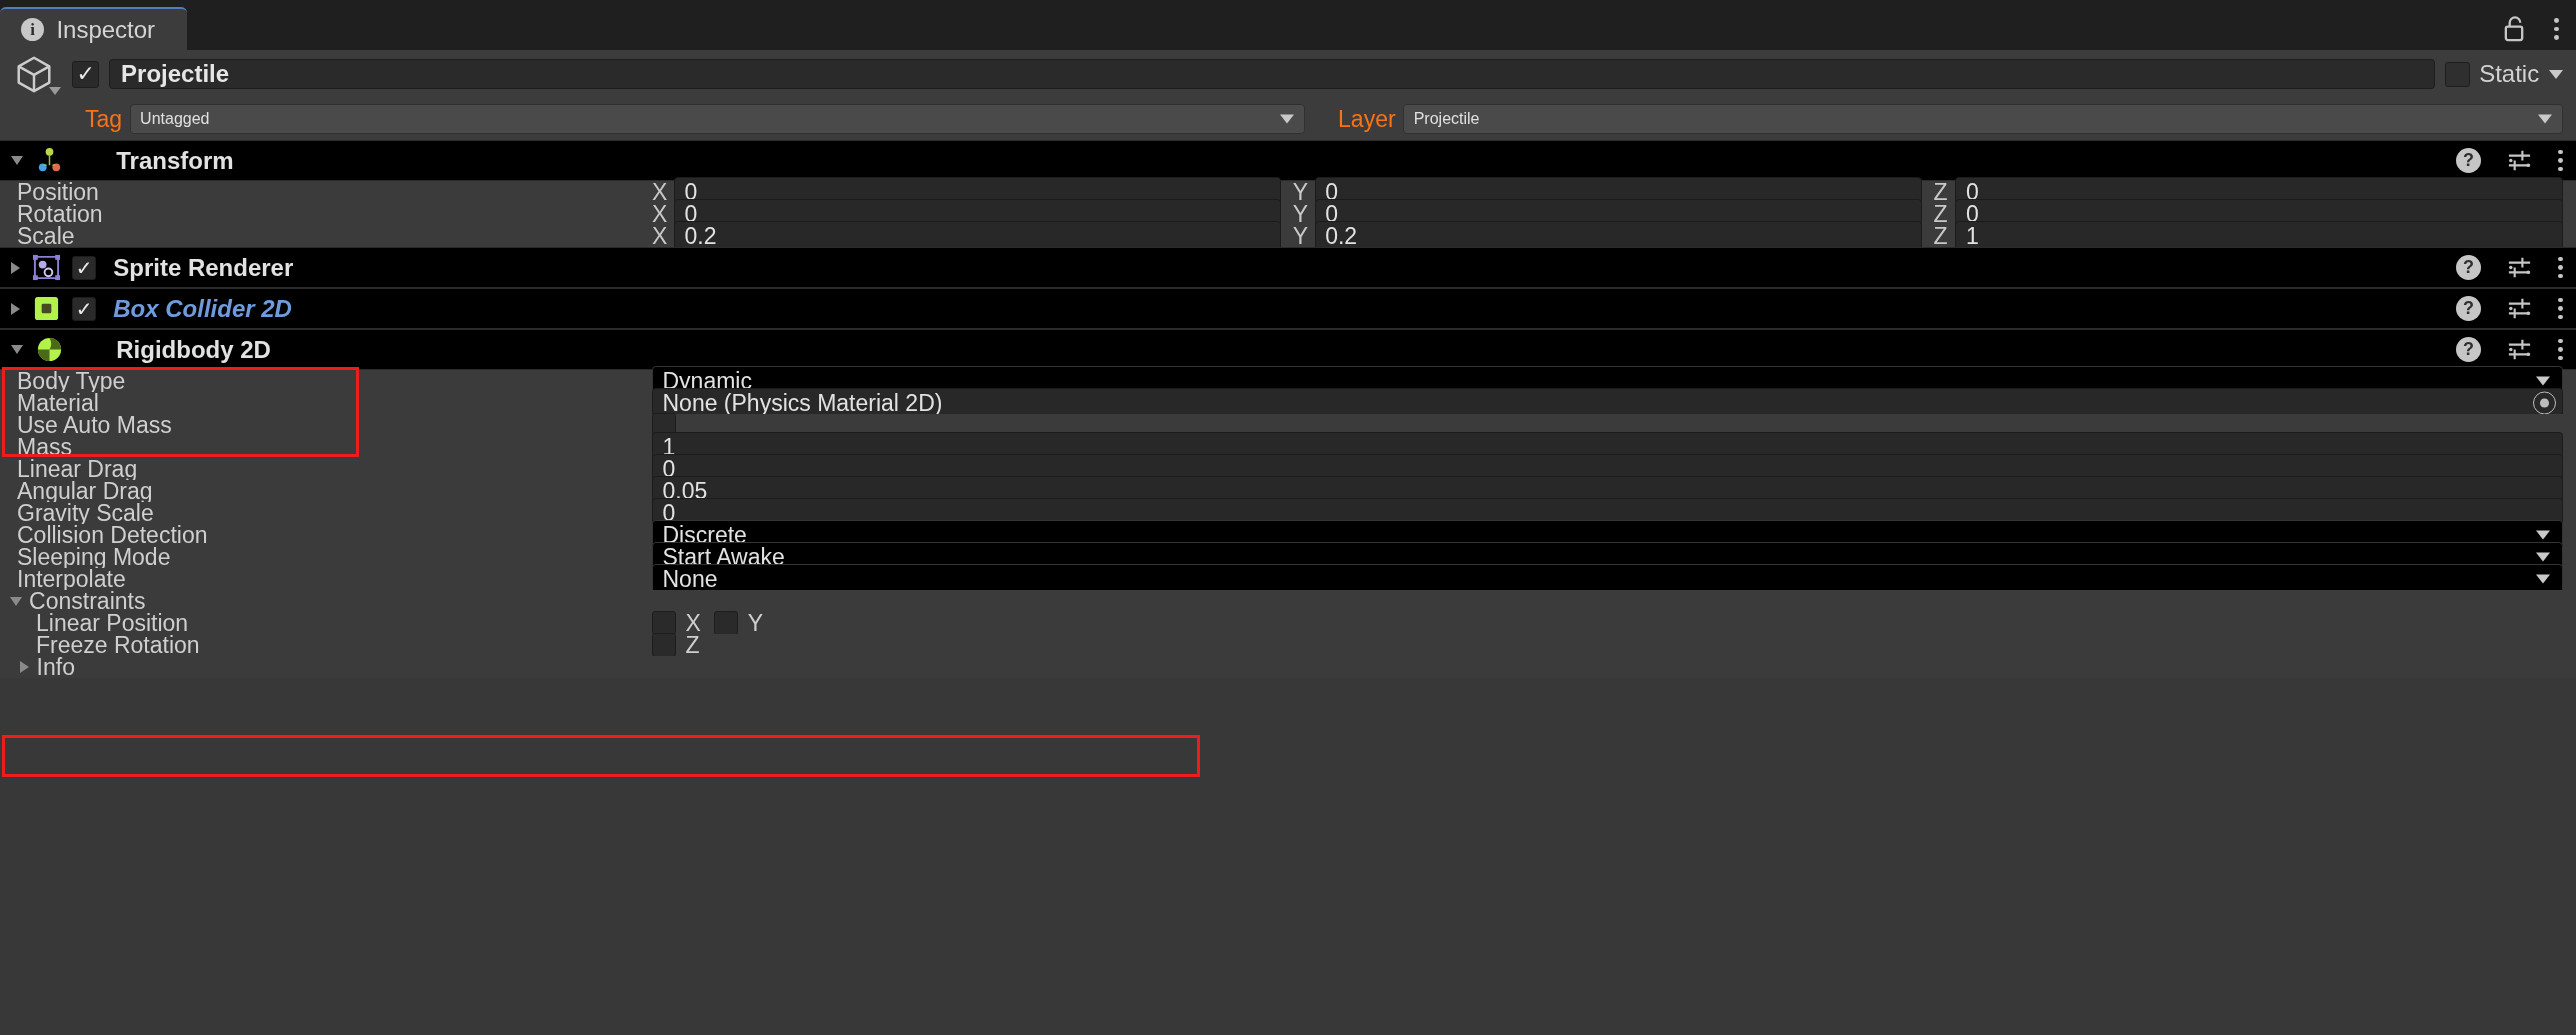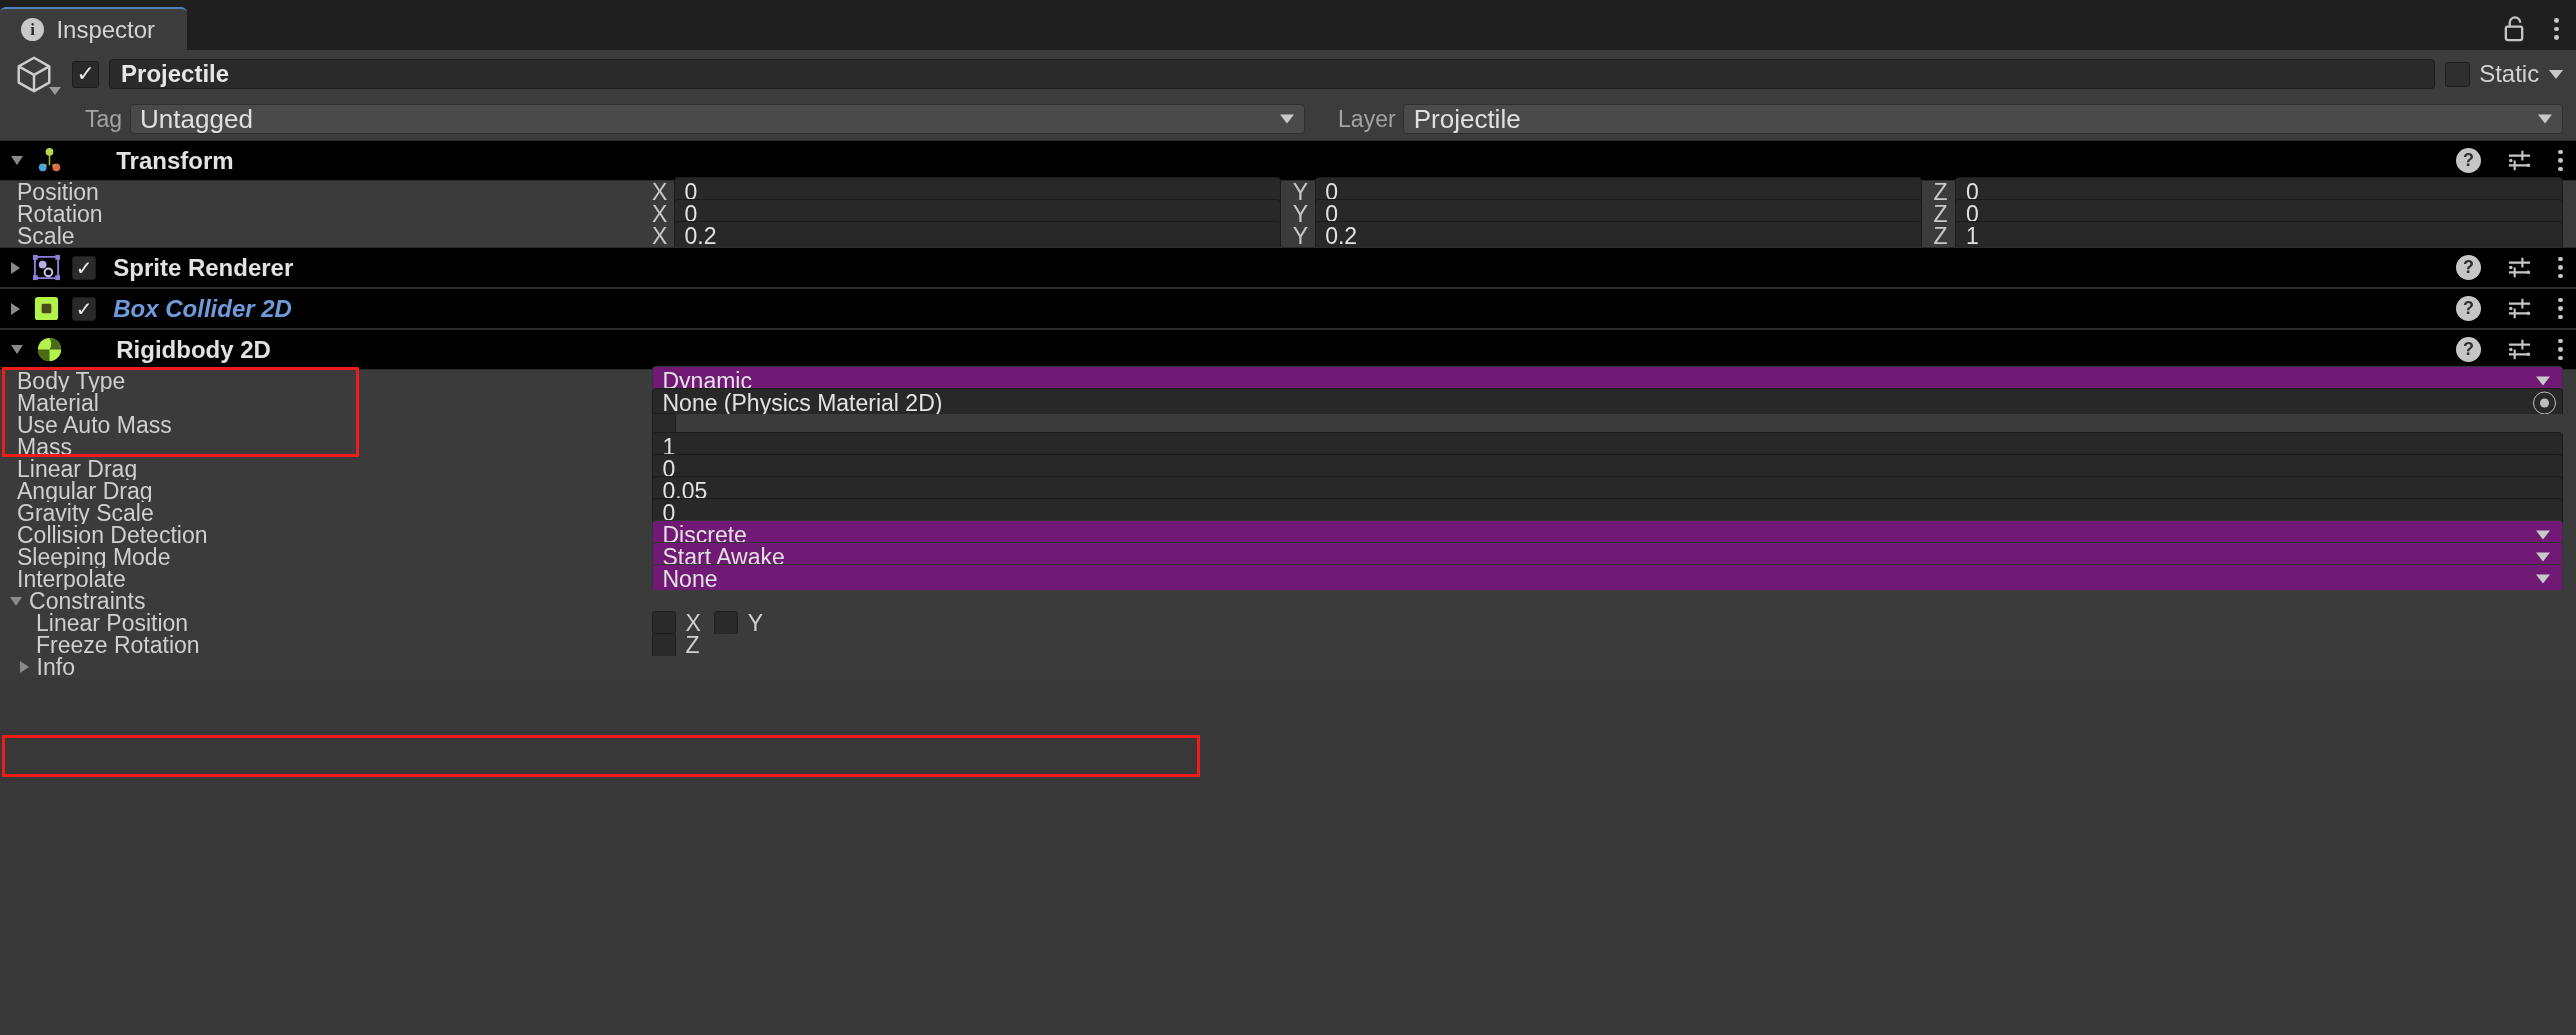--- a/index.html
+++ b/index.html
@@ -86,25 +86,25 @@
     flex: 1; height: 30.5px; background: #2a2a2a;
     border: 1px solid #1c1c1c; border-radius: 3.8px;
     display: flex; align-items: center; padding: 0 11.4px;
     color: #e6e6e6; font-size: 24px; font-weight: bold;
   }
   .static-wrap { display: flex; align-items: center; gap: 9.5px; color: #d2d2d2; font-size: 24px; }
   .static-box { width: 25px; height: 25px; background: #2f2f2f; border: 1px solid #1e1e1e; border-radius: 2.9px; }
 
   
   .taglayer { height: 42px; background: #3c3c3c; display: flex; align-items: center; padding: 0 13.3px 0 0; }
-  .tl-label { color: #a3a3a3; font-size: 23px; text-align: right; }
+  .tl-label { color: #f97316; font-size: 23px; text-align: right; }
   .popup {
     height: 30.5px; background: #4a4a4a; border: 1px solid #303030; border-radius: 3.8px;
     display: flex; align-items: center; padding: 0 9.5px;
-    color: #e0e0e0; font-size: 26px; position: relative;
+    color: #e0e0e0; font-size: 16px; position: relative;
   }
   .popup .dd-arrow { position: absolute; right: 9.5px; top: 50%; transform: translateY(-50%); }
 
   
   .comp-header {
     height: 41px; background: #000000;
     border-top: 1px solid #2b2b2b; border-bottom: 1px solid #2b2b2b;
     display: flex; align-items: center; gap: 11.4px; padding: 0 13.3px 0 11.4px;
     position: relative;
   }
@@ -121,21 +121,21 @@
     color: #cfcfcf; font-size: 23px; white-space: nowrap;
     width: 652px; padding-left: 17px; flex: none;
   }
   .prow .plabel.indent1 { padding-left: 36px; }
 
   .field {
     height: 30.5px; background: #282828; border: 1px solid #1b1b1b;
     border-radius: 3.8px; display: flex; align-items: center; padding: 0 9.5px;
     color: #e2e2e2; font-size: 23px;
   }
-  .field.popupish { background: #701a75; border-color: #343434; position: relative; text-align: right; }
+  .field.popupish { background: #000000; border-color: #343434; position: relative; text-align: right; }
   .field.popupish .dd-arrow { position: absolute; right: 11.4px; top: 50%; transform: translateY(-50%); }
   .objfield { position: relative; }
   .obj-picker {
     position: absolute; right: 5.7px; top: 50%; transform: translateY(-50%);
     width: 23px; height: 23px; border-radius: 50%;
     border: 1.9px solid #bdbdbd; display:flex; align-items:center; justify-content:center;
   }
   .obj-picker i { width: 8.6px; height: 8.6px; border-radius: 50%; background: #bdbdbd; display:block; }
 
   

